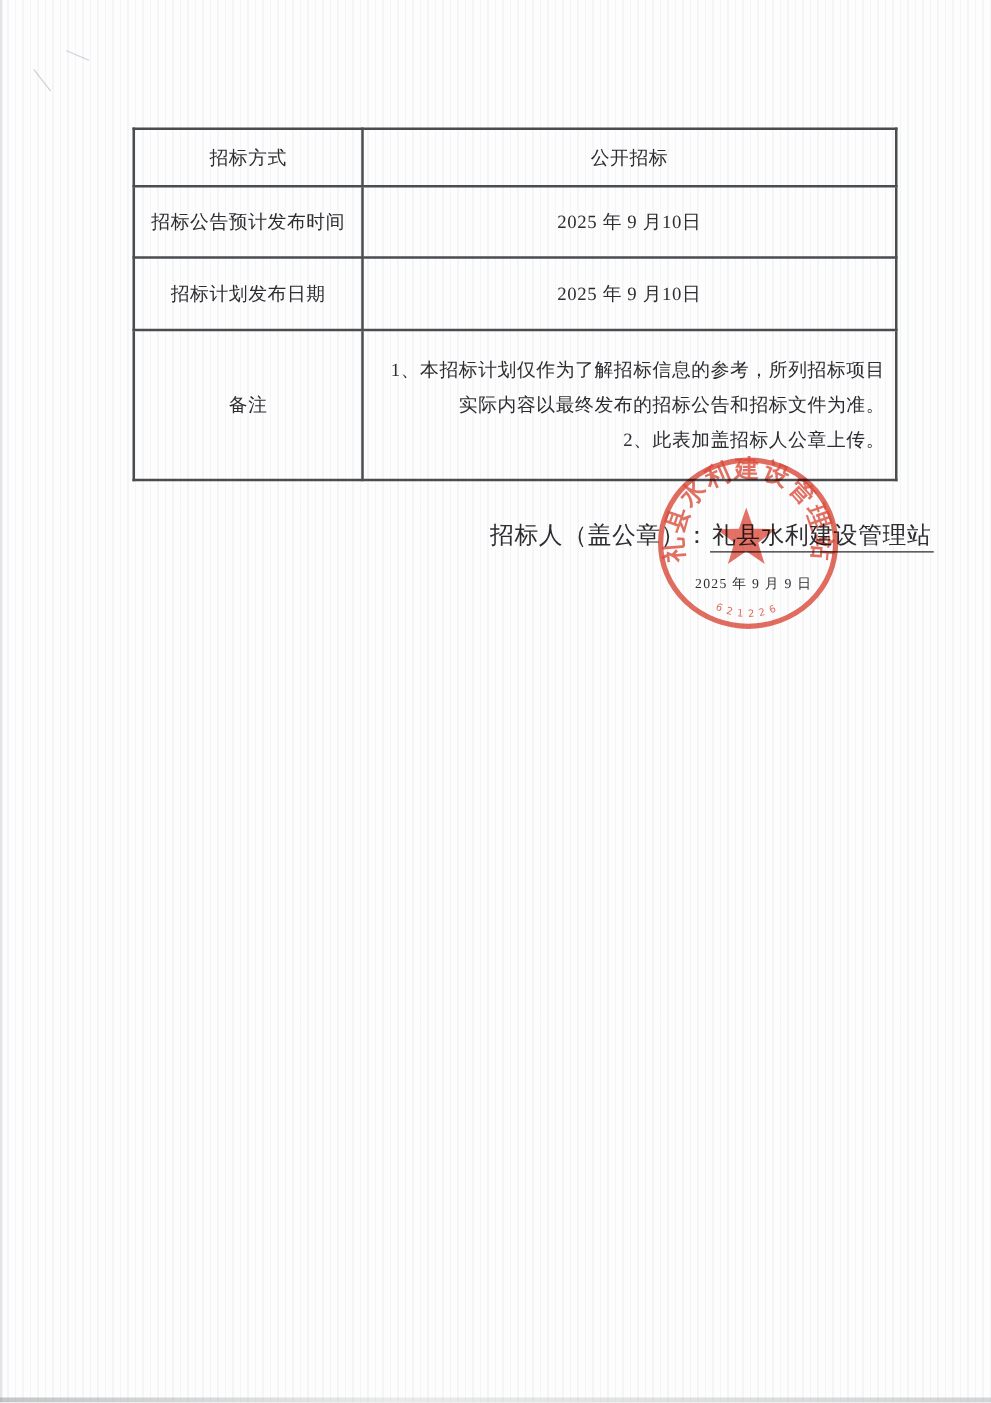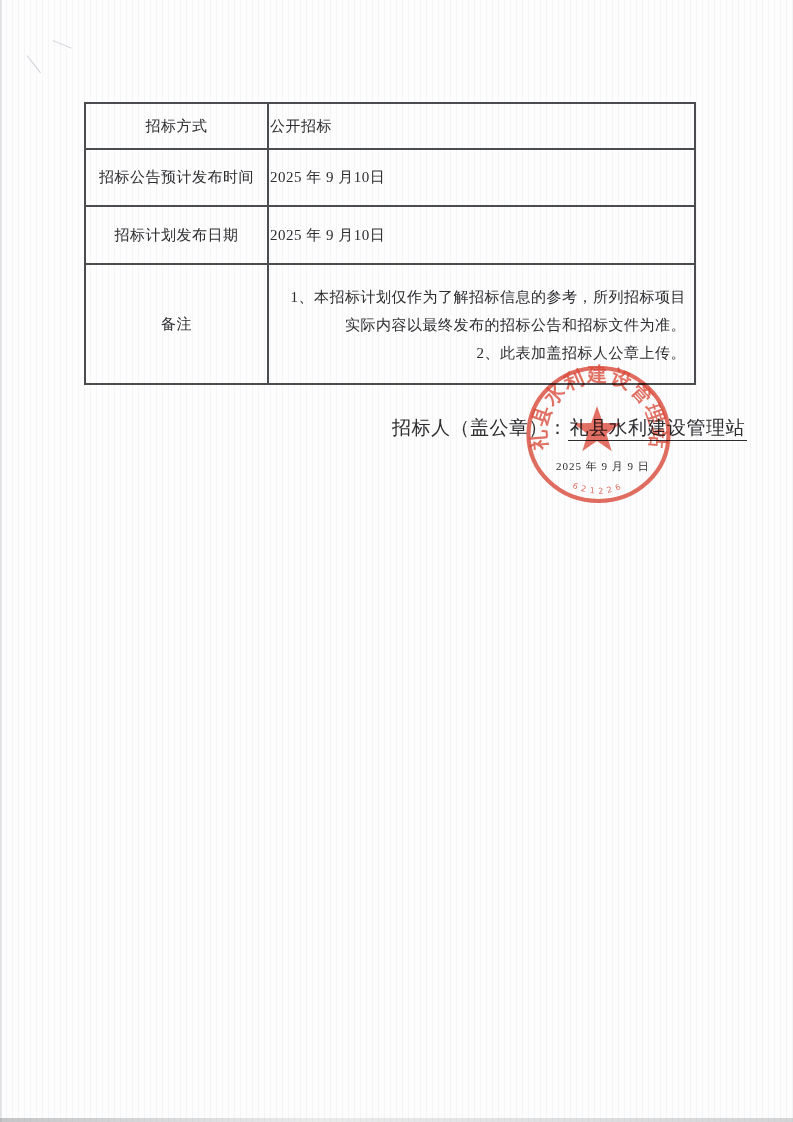--- a/index.html
+++ b/index.html
@@ -27,38 +27,38 @@
     border-top: 1.5px solid #a9adb8;
     opacity: 0.55;
     transform-origin: left center;
   }
   .pencil-mark.m1 { left: 53px; top: 40px; width: 20px; transform: rotate(23deg); opacity: 0.45; }
   .pencil-mark.m2 { left: 27px; top: 55px; width: 22px; transform: rotate(52deg); }
 
   
   .plan-table {
     position: absolute;
-    left: 84px;
+    left: 106px;
     top: 102px;
     border-collapse: collapse;
     table-layout: fixed;
     padding-left: 38px;
   }
   .plan-table td {
     border: 2px solid #4b4c50;
     font-size: 15px;
     letter-spacing: 0.5px;
     vertical-align: middle;
   }
   .plan-table .r1 { height: 46px; }
   .plan-table .r2 { height: 57px; }
   .plan-table .r3 { height: 58px; }
   .plan-table .r4 { height: 120px; }
   .cell-label { text-align: center; }
-  .cell-value { text-align: left; }
+  .cell-value { text-align: center; }
   .cell-notes { padding: 2px 8px 0 14px; line-height: 28px; text-align: right; }
   .note-line { white-space: normal; }
 
   
   .sig-row {
     position: absolute;
     left: 392px;
     top: 415px;
     font-size: 19px;
     letter-spacing: 0.5px;

